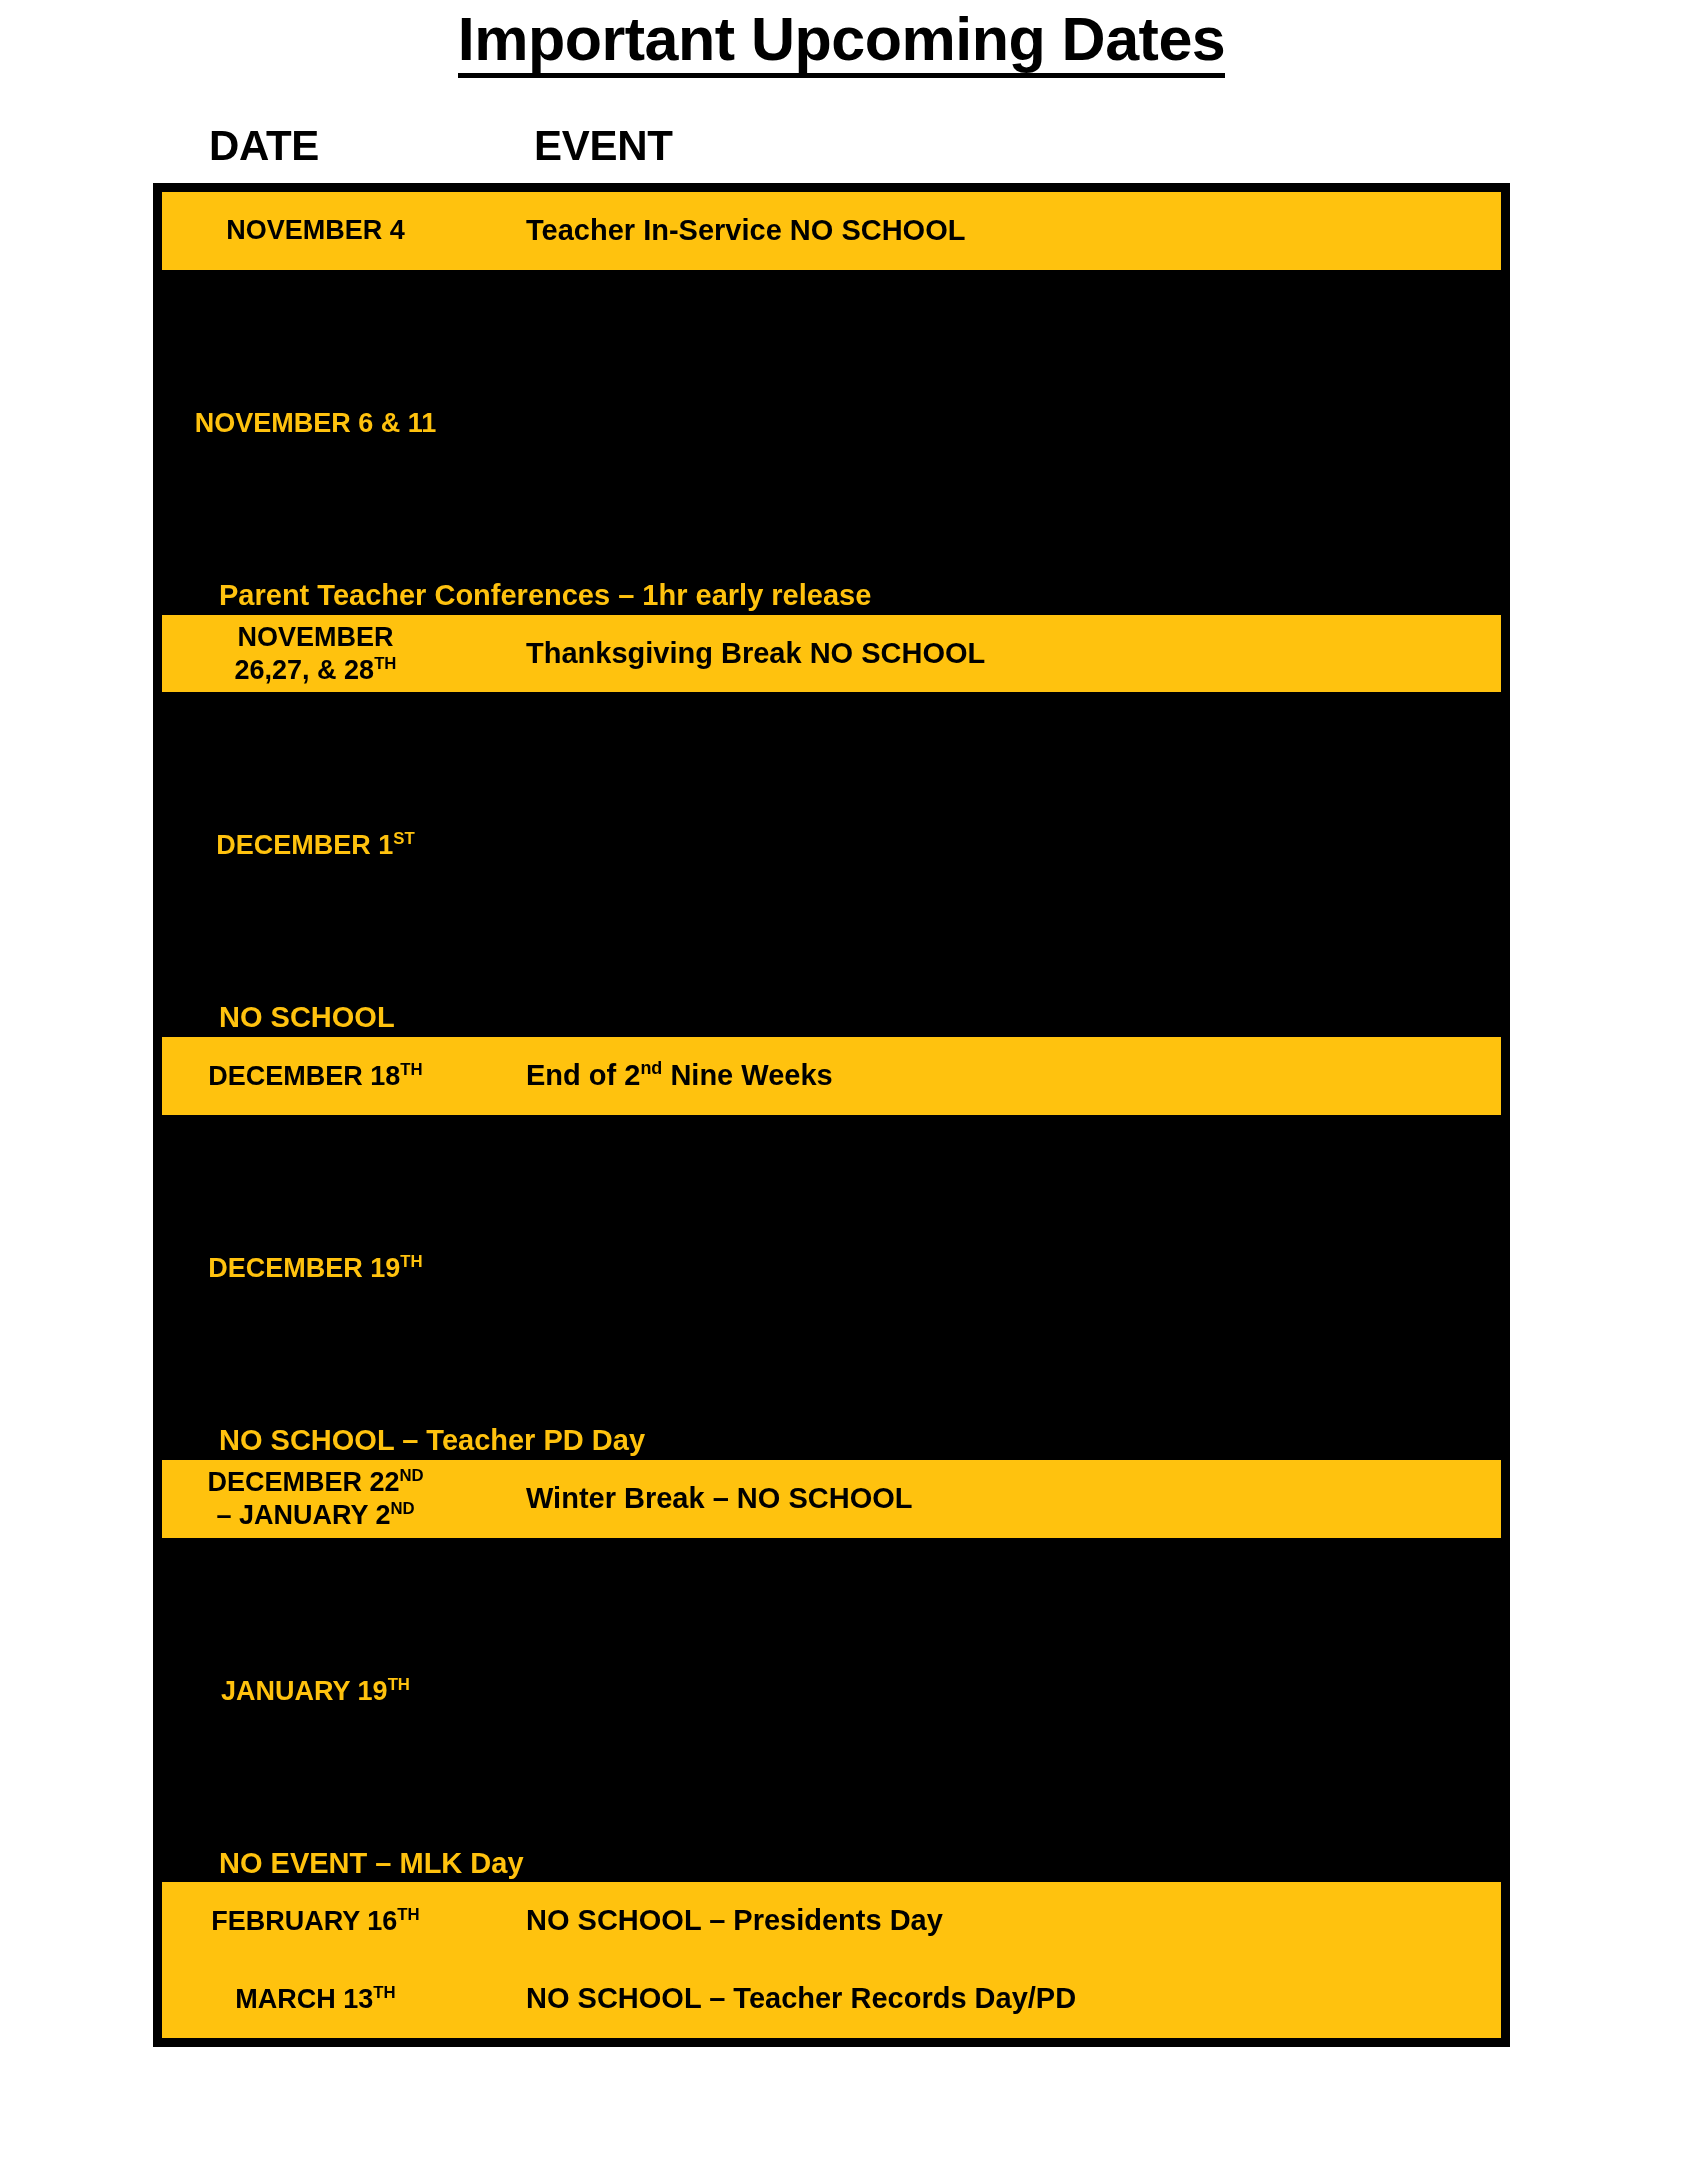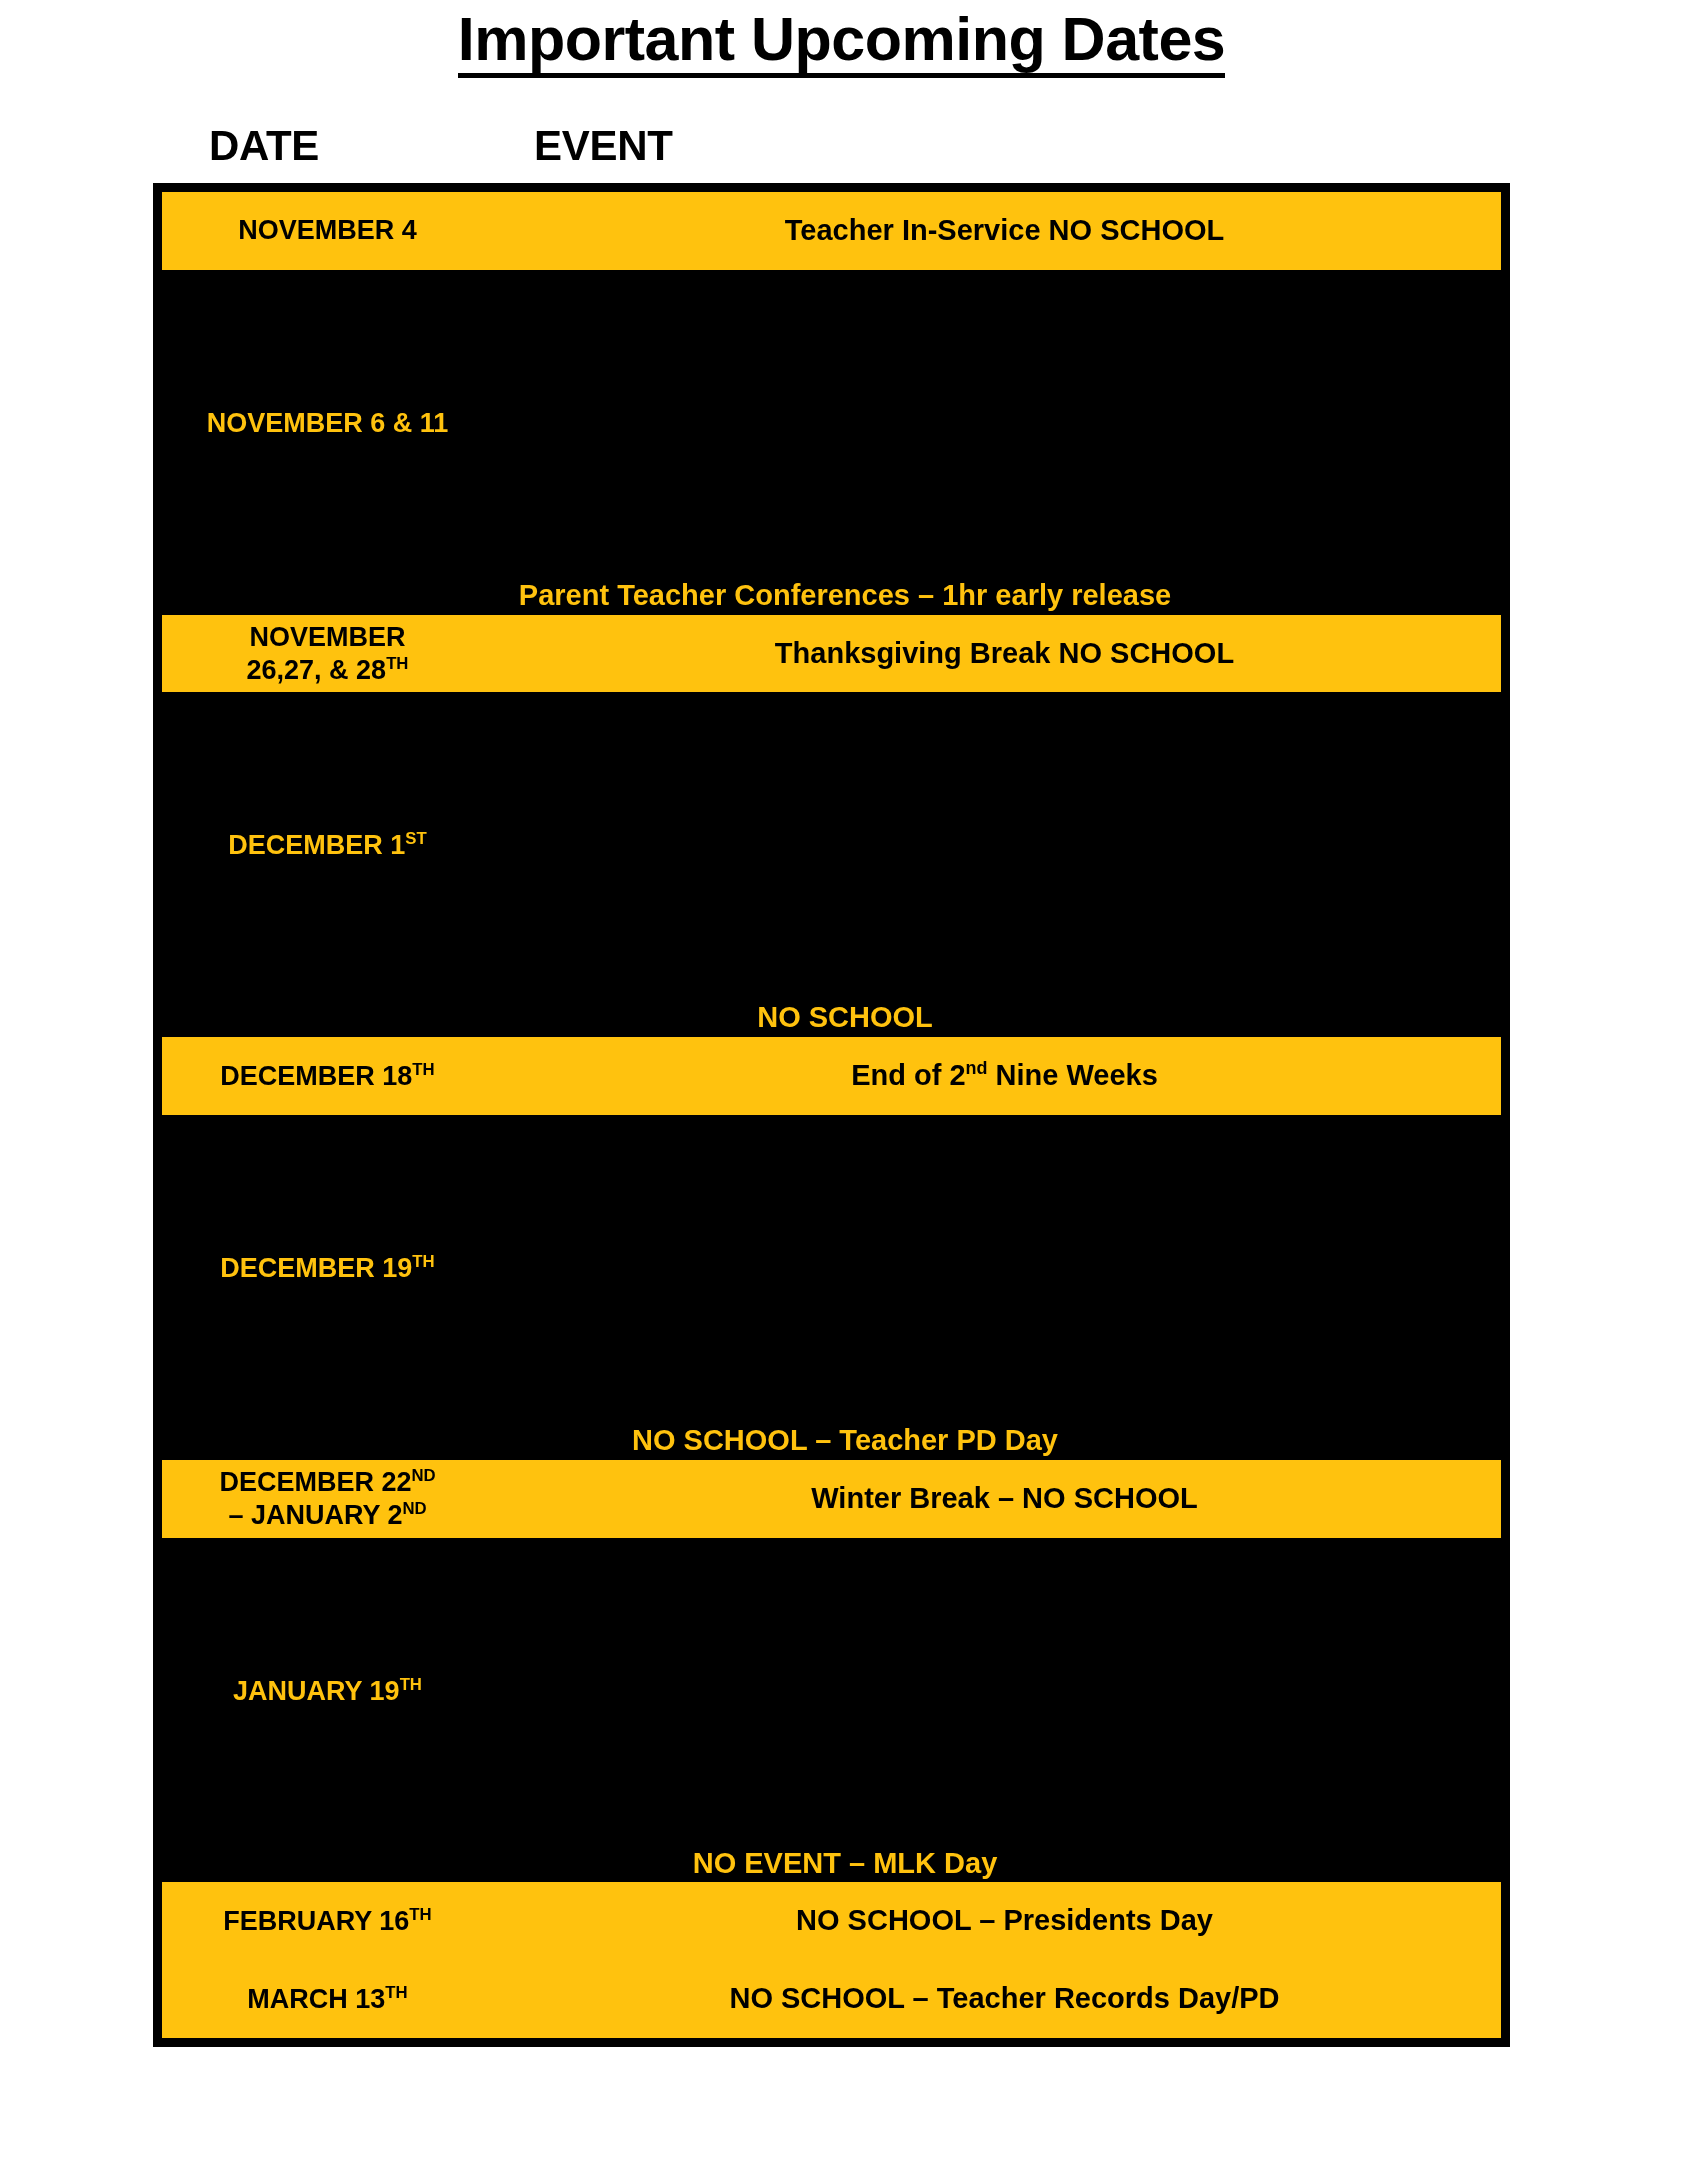--- a/index.html
+++ b/index.html
@@ -90,25 +90,24 @@
     display: flex;
     align-items: center;
     box-sizing: border-box;
   }
   .cell-date {
     width: 307px;
     flex: 0 0 307px;
     justify-content: center;
     text-align: center;
     padding: 0 6px;
-    margin-left: 12px;
   }
   .cell-event {
     flex: 1 1 auto;
-    justify-content: center;
+    justify-content: flex-start;
     text-align: left;
     padding-left: 57px;
     padding-right: 30px;
   }
 
   .date-text {
     font-size: 27px;
     font-weight: 700;
     line-height: 1.22;
     letter-spacing: 0px;

